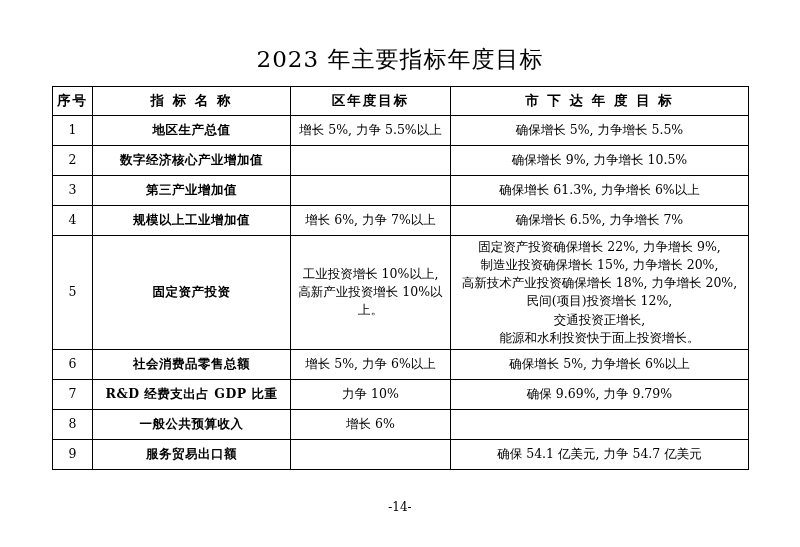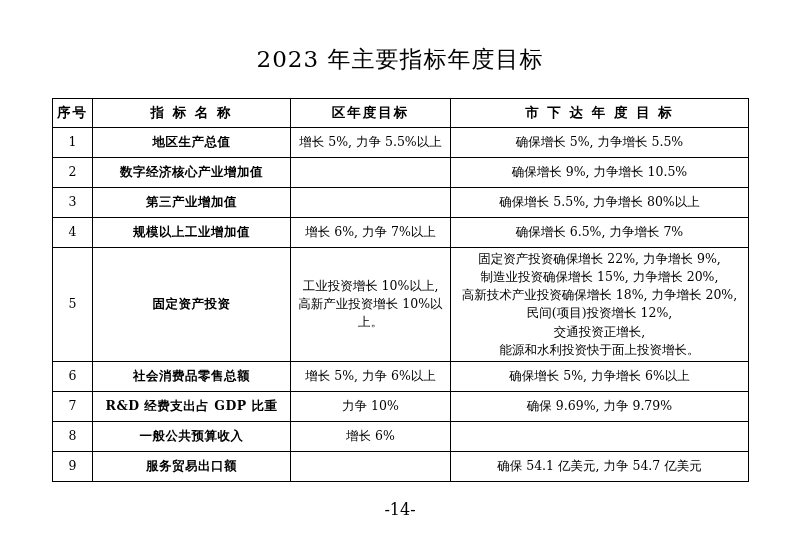--- a/index.html
+++ b/index.html
@@ -21,21 +21,21 @@
     font-weight: normal;
     letter-spacing: 1px;
     margin: 0;
     padding-top: 44px;
     font-family: "DejaVu Serif", serif;
     color: #000;
   }
   .table-wrap {
     position: absolute;
     left: 52px;
-    top: 98px;
+    top: 86px;
     width: 696px;
   }
   table.goals {
     border-collapse: collapse;
     width: 696px;
     table-layout: fixed;
   }
   table.goals td, table.goals th {
     border: 1px solid #000;
     padding: 2px 3px;
@@ -79,21 +79,21 @@
   .multi {
     white-space: pre-line;
     line-height: 1.5;
   }
   .footer {
     position: absolute;
     left: 0;
     right: 0;
     top: 500px;
     text-align: center;
-    font-size: 16px;
+    font-size: 12px;
     font-family: "DejaVu Serif", serif;
     color: #000;
   }
 </style>
 </head>
 <body>
 
 <div class="page">
 
   <h1 class="doc-title">2023 年主要指标年度目标</h1>
@@ -124,21 +124,21 @@
         <tr class="std">
           <td class="cell-no">2</td>
           <td class="cell-name">数字经济核心产业增加值</td>
           <td class="cell-dist"></td>
           <td class="cell-city">确保增长 9%, 力争增长 10.5%</td>
         </tr>
         <tr class="std">
           <td class="cell-no">3</td>
           <td class="cell-name">第三产业增加值</td>
           <td class="cell-dist"></td>
-          <td class="cell-city">确保增长 5.5%, 力争增长 80%以上</td>
+          <td class="cell-city">确保增长 61.3%, 力争增长 6%以上</td>
         </tr>
         <tr class="std">
           <td class="cell-no">4</td>
           <td class="cell-name">规模以上工业增加值</td>
           <td class="cell-dist">增长 6%, 力争 7%以上</td>
           <td class="cell-city">确保增长 6.5%, 力争增长 7%</td>
         </tr>
         <tr class="row-tall">
           <td class="cell-no">5</td>
           <td class="cell-name">固定资产投资</td>

